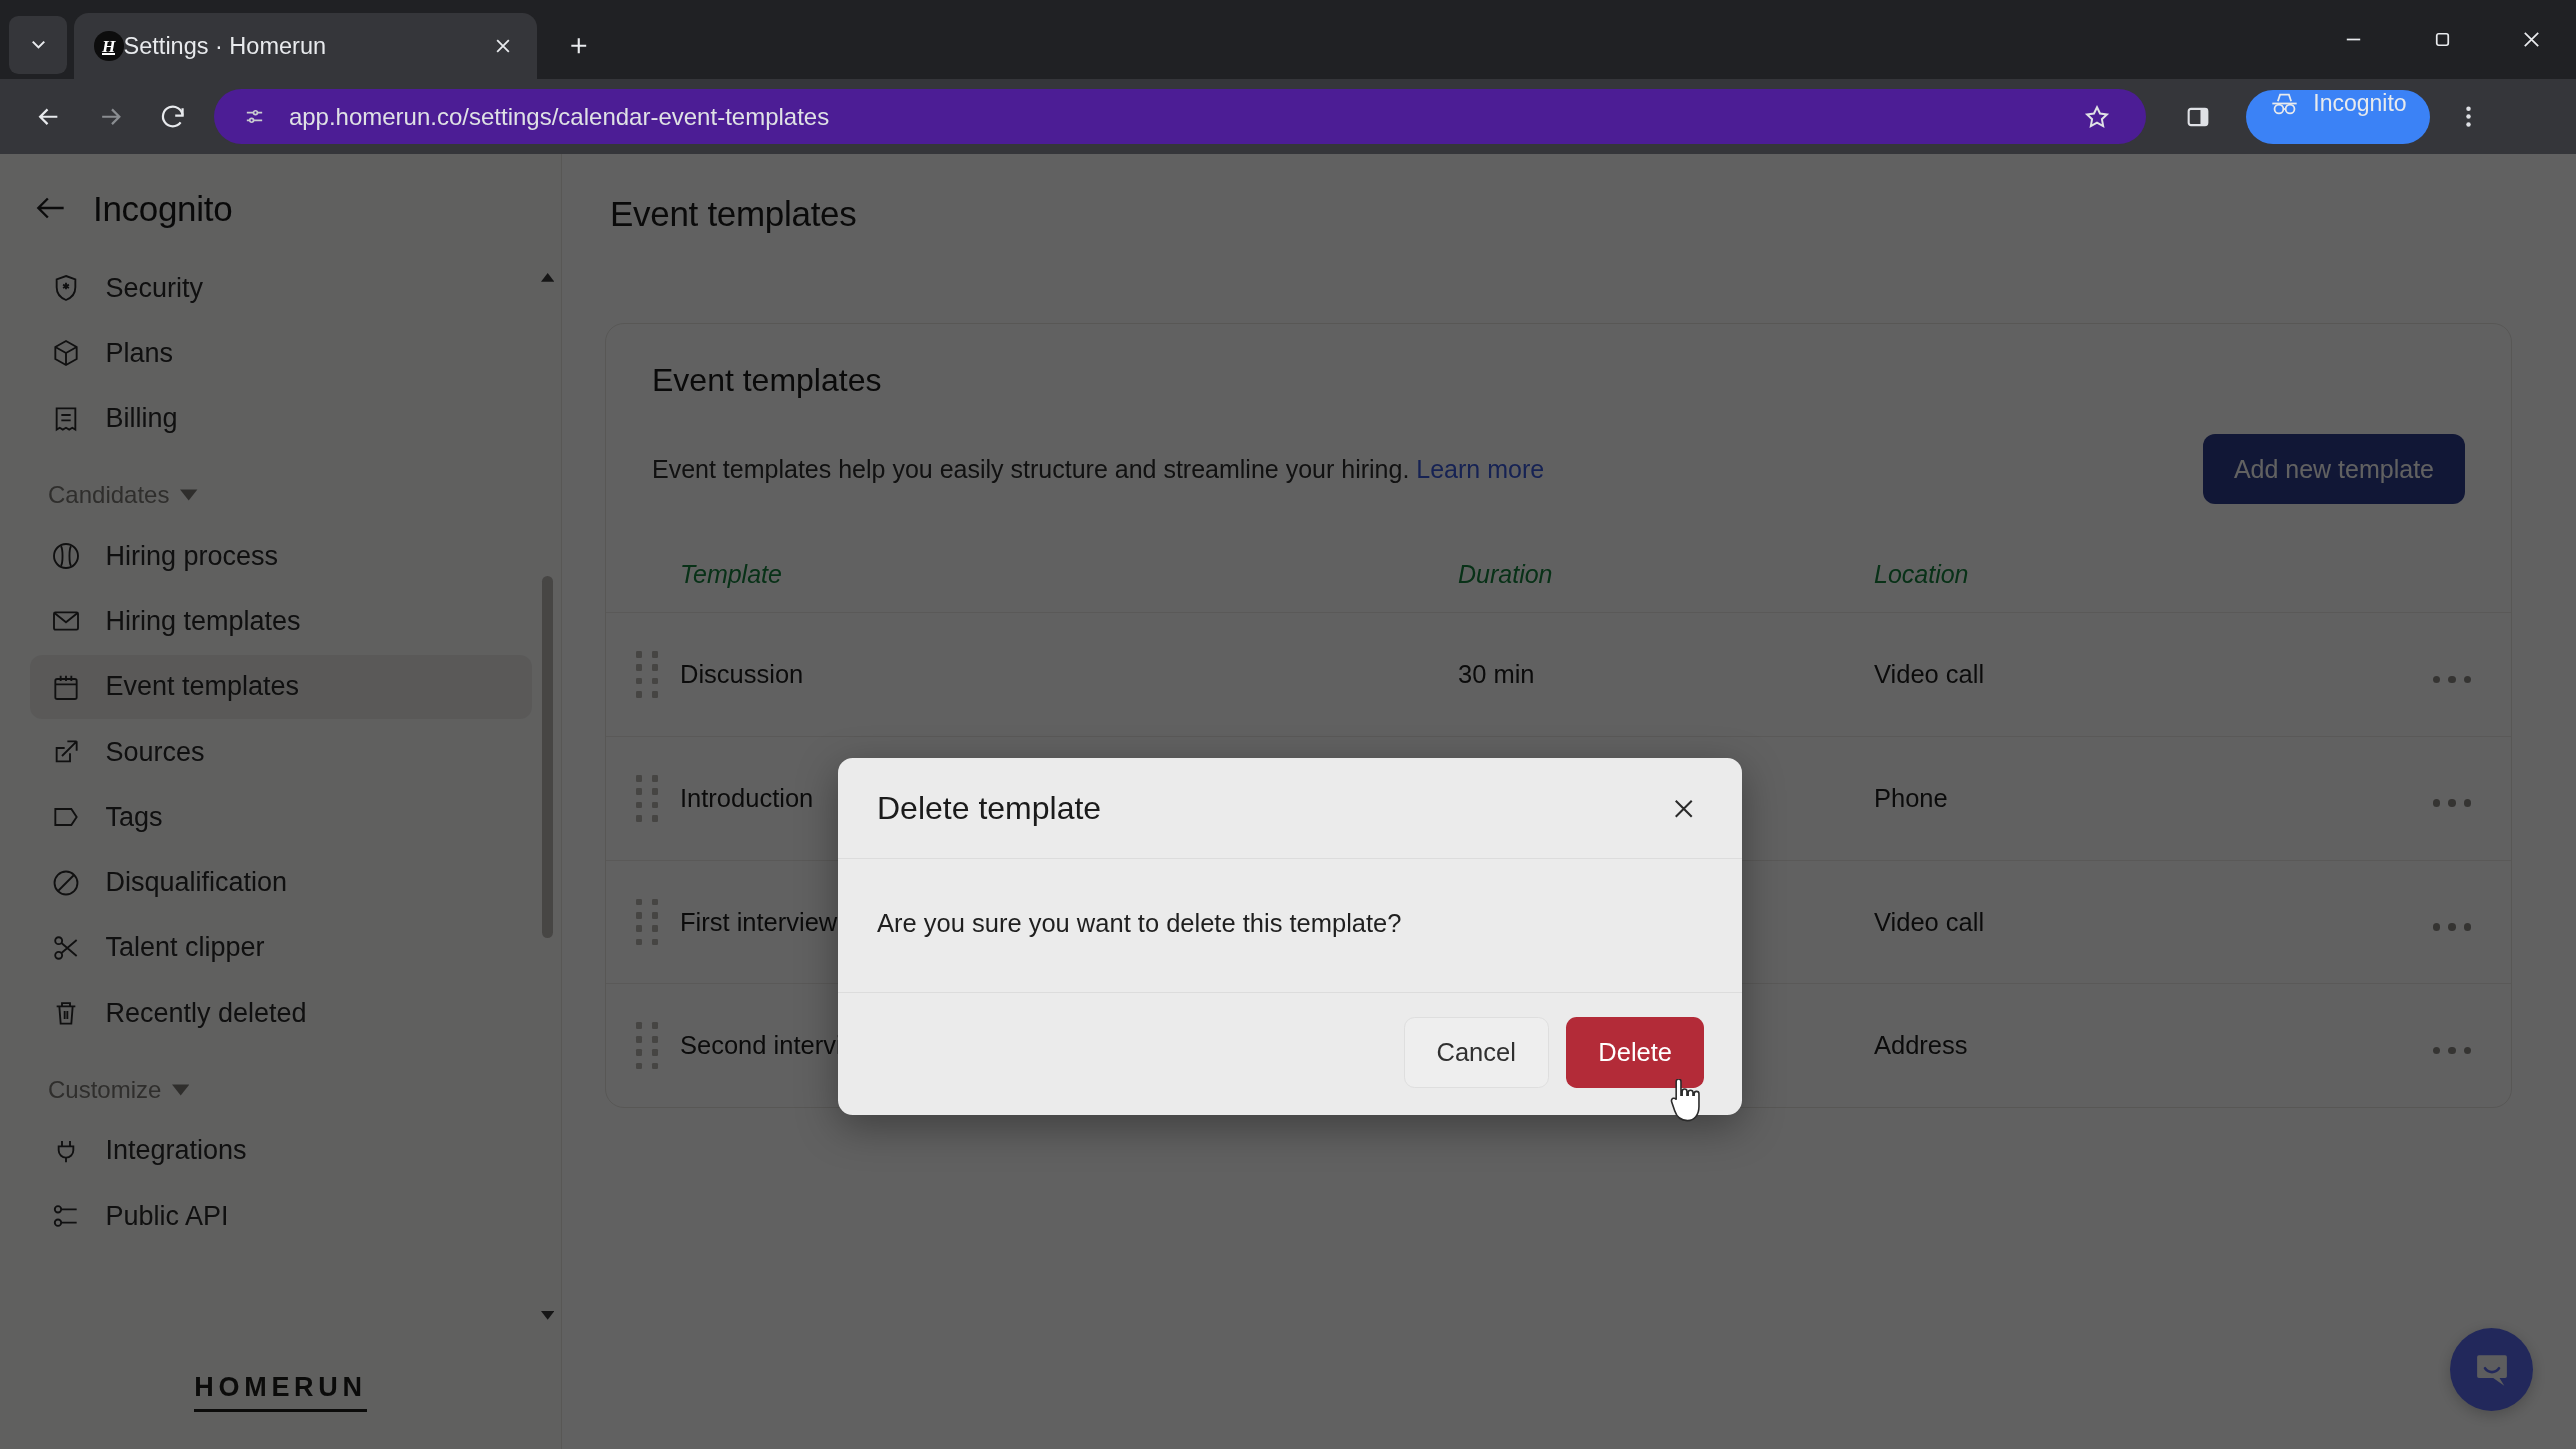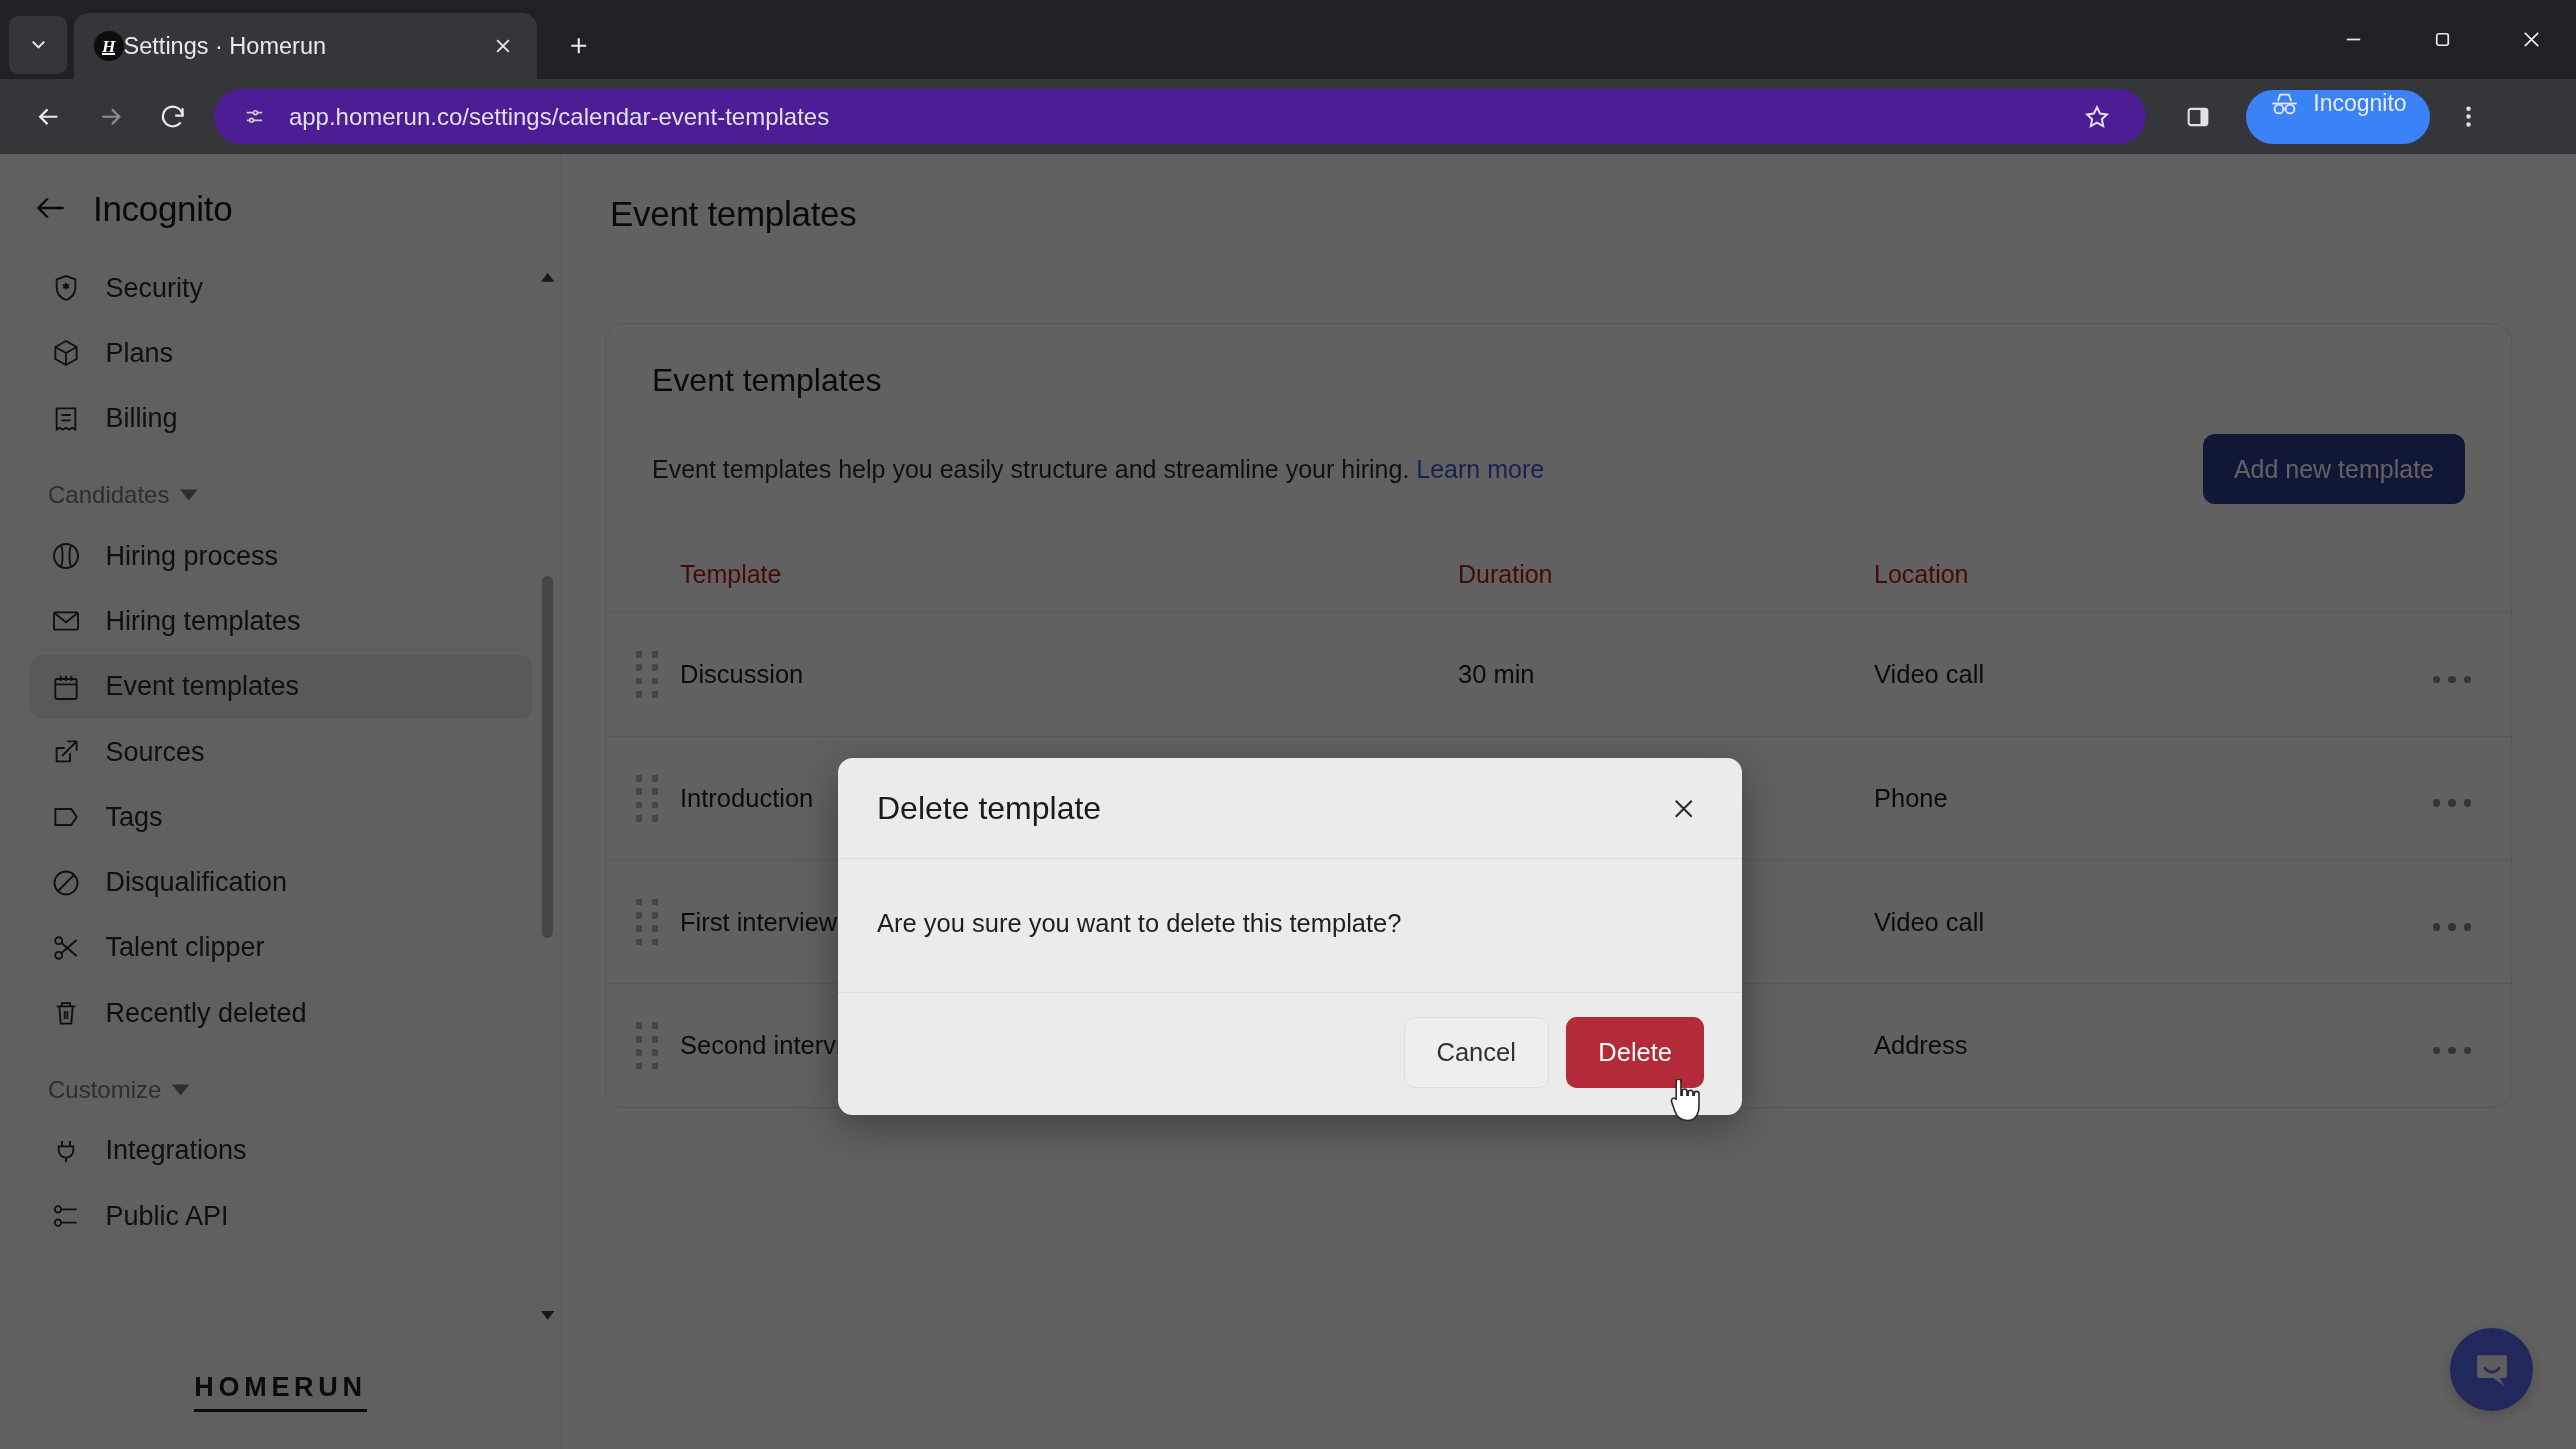--- a/index.html
+++ b/index.html
@@ -190,22 +190,22 @@
   .card-desc { font-size: 25px; color: #2f2f2f; line-height: 1.4; }
   .card-desc a { color: #3b5bdb; text-decoration: none; }
   .btn-primary {
     background: #2f3e8f; color: #fff; font-size: 25px;
     padding: 0 31px; height: 70px; border: none; border-radius: 12px;
     display: flex; align-items: center; white-space: nowrap; flex-shrink: 0;
   }
 
   table.tpl { width: 100%; border-collapse: collapse; table-layout: fixed; }
   table.tpl th {
-    text-align: left; font-weight: 400; font-size: 25px; color: #b91c1c;
-    padding: 20px 0 23px 0; border-bottom: 0.7px solid #eceae6;
+    text-align: left; font-weight: 400; font-size: 25px; color: #15803d;
+    padding: 20px 0 23px 0; border-bottom: 0.7px solid #eceae6; font-style: italic;
   }
   table.tpl td {
     font-size: 25.5px; color: #1f1f1f; padding: 38px 0; border-bottom: 0.7px solid #eceae6;
     vertical-align: middle;
   }
   table.tpl tr:last-child td { border-bottom: none; }
   .c-handle { width: 74px; padding-left: 29.5px !important; }
   .c-name { width: 778px; }
   .c-dur  { width: 416px; }
   .c-loc  { }

